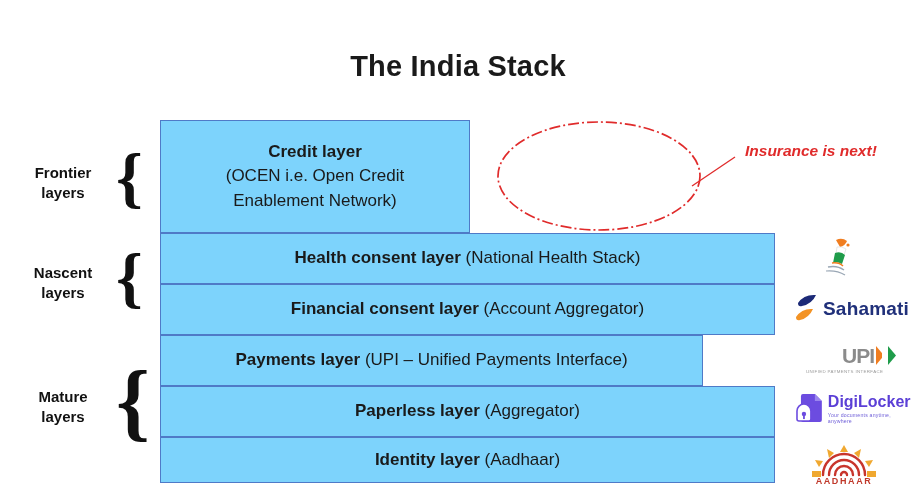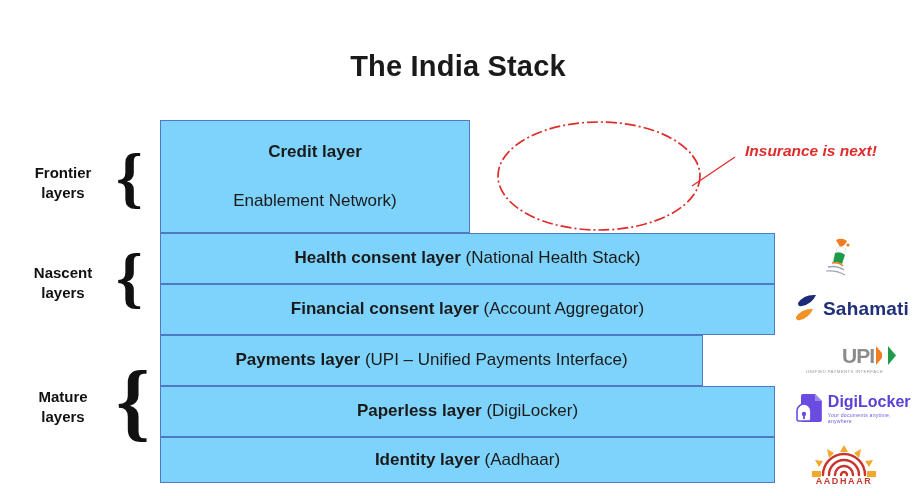--- a/index.html
+++ b/index.html
@@ -99,21 +99,21 @@
 
   <div class="group-label" style="left:8px;top:387px;">
     <div>Mature</div>
     <div>layers</div>
   </div>
   <div class="group-brace" style="left:116px;top:358px;font-size:86px;">{</div>
 
   <div class="box" style="left:160px;top:120px;width:310px;height:113px;">
     <div class="credit-text">
       <span class="hd">Credit layer</span>
-      <br>
+      <span>(OCEN i.e. Open Credit</span><br>
       <span>Enablement Network)</span>
     </div>
   </div>
 
   <div class="box" style="left:160px;top:233px;width:615px;height:51px;">
     <div class="row-text">
       <b>Health consent layer</b><span> (National Health Stack)</span>
     </div>
   </div>
 
@@ -124,21 +124,21 @@
   </div>
 
   <div class="box" style="left:160px;top:335px;width:543px;height:51px;">
     <div class="row-text">
       <b>Payments layer</b><span> (UPI – Unified Payments Interface)</span>
     </div>
   </div>
 
   <div class="box" style="left:160px;top:386px;width:615px;height:51px;">
     <div class="row-text">
-      <b>Paperless layer</b><span> (DigiLocker)</span>
+      <b>Paperless layer</b><span> (Aggregator)</span>
     </div>
   </div>
 
   <div class="box" style="left:160px;top:437px;width:615px;height:46px;">
     <div class="row-text">
       <b>Identity layer</b><span> (Aadhaar)</span>
     </div>
   </div>
 
   <svg class="overlay" viewBox="0 0 916 496">

